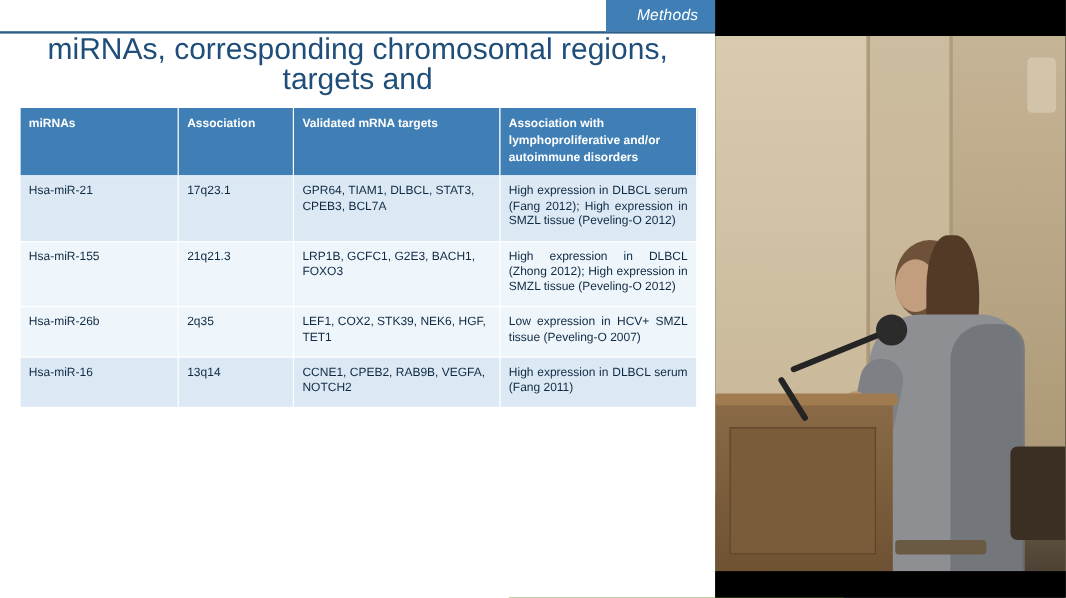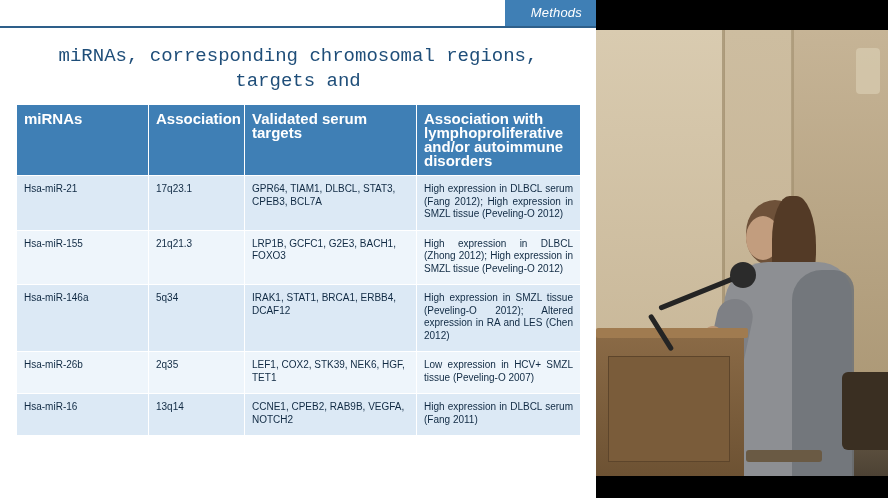--- a/index.html
+++ b/index.html
@@ -46,40 +46,39 @@
     padding: 0 14px 0 26px;
     background: #3f7fb5;
     color: #ffffff;
     font-style: italic;
     font-size: 13px;
     line-height: 26px;
     text-align: right;
     letter-spacing: 0.2px;
   }
   .slide-title {
-    margin: 16px 18px 6px 18px;
+    margin: 1px 18px 6px 18px;
     color: #1f4e79;
-    font-size: 19px;
+    font-size: 25px;
     line-height: 25px;
     text-align: center;
     font-weight: normal;
-    font-family: Liberation Mono, monospace;
   }
   .slide-title .l2 { display: block; }
 
   table.mirna {
     margin: 10px 16px 0 16px;
     width: 564px;
     border-collapse: collapse;
     table-layout: fixed;
   }
   table.mirna th {
     background: #3f7fb5;
     color: #ffffff;
-    font-size: 15px;
+    font-size: 10px;
     font-weight: bold;
     text-align: left;
     vertical-align: top;
     padding: 7px 7px 7px 7px;
     border: 1px solid #ffffff;
     line-height: 14px;
   }
   table.mirna td {
     font-size: 10px;
     color: #102a43;
@@ -308,42 +307,36 @@
       <colgroup>
         <col class="col-name">
         <col class="col-chr">
         <col class="col-targets">
         <col class="col-assoc">
       </colgroup>
       <thead>
         <tr>
           <th>miRNAs</th>
           <th>Association</th>
-          <th>Validated serum targets</th>
+          <th>Validated mRNA targets</th>
           <th>Association with lymphoproliferative and/or autoimmune disorders</th>
         </tr>
       </thead>
       <tbody>
         <tr class="odd">
           <td class="c-name">Hsa-miR-21</td>
           <td class="c-chr">17q23.1</td>
           <td class="c-targets">GPR64, TIAM1, DLBCL, STAT3, CPEB3, BCL7A</td>
           <td class="c-assoc">High expression in DLBCL serum (Fang 2012); High expression in SMZL tissue (Peveling-O 2012)</td>
         </tr>
         <tr class="even">
           <td class="c-name">Hsa-miR-155</td>
           <td class="c-chr">21q21.3</td>
           <td class="c-targets">LRP1B, GCFC1, G2E3, BACH1, FOXO3</td>
           <td class="c-assoc">High expression in DLBCL (Zhong 2012); High expression in SMZL tissue (Peveling-O 2012)</td>
-        </tr>
-        <tr class="odd">
-          <td class="c-name">Hsa-miR-146a</td>
-          <td class="c-chr">5q34</td>
-          <td class="c-targets">IRAK1, STAT1, BRCA1, ERBB4, DCAF12</td>
-          <td class="c-assoc">High expression in SMZL tissue (Peveling-O 2012); Altered expression in RA and LES (Chen 2012)</td>
         </tr>
         <tr class="even">
           <td class="c-name">Hsa-miR-26b</td>
           <td class="c-chr">2q35</td>
           <td class="c-targets">LEF1, COX2, STK39, NEK6, HGF, TET1</td>
           <td class="c-assoc">Low expression in HCV+ SMZL tissue (Peveling-O 2007)</td>
         </tr>
         <tr class="odd">
           <td class="c-name">Hsa-miR-16</td>
           <td class="c-chr">13q14</td>

